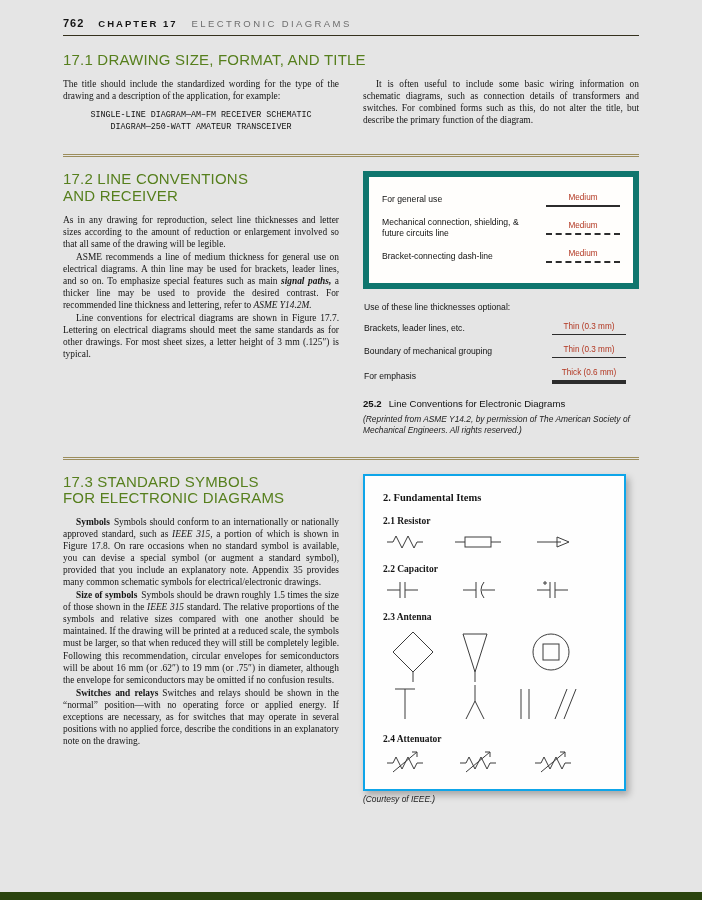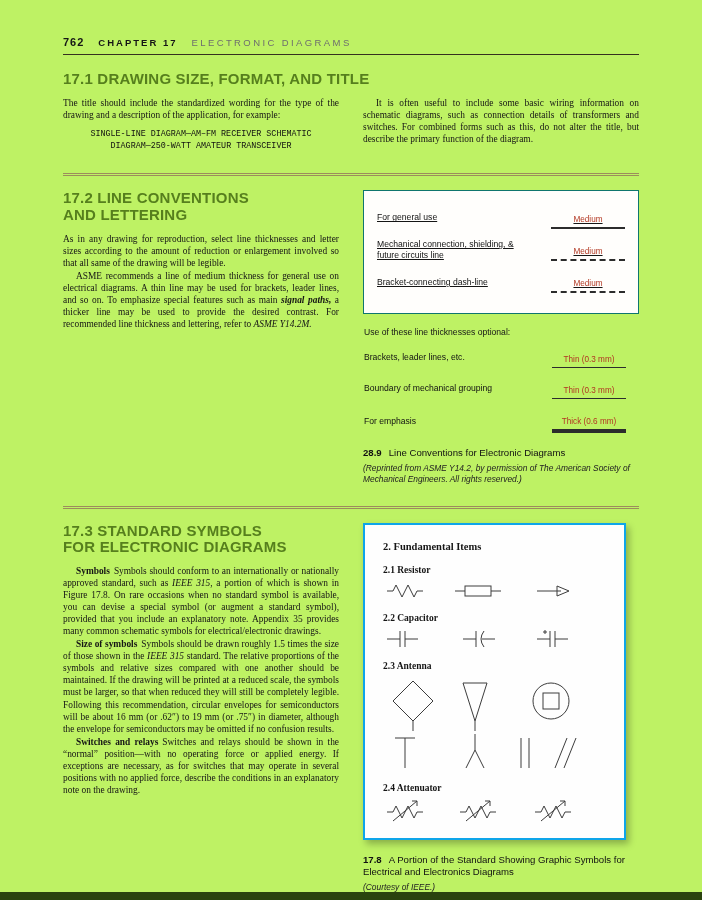--- a/index.html
+++ b/index.html
@@ -1,43 +1,43 @@
 <!DOCTYPE html>
 <html><head>
 <meta charset="utf-8">
 <style>
   * { margin:0; padding:0; box-sizing:border-box; }
   html,body { background:#ffffff; }
   .page {
     position:relative;
     width:702px; height:900px;
     margin:0 auto;
-    background:#bef264;
+    background:#e5e5e5;
     font-family:"Liberation Serif", serif;
     color:#151515;
-    padding:36px 63px 0 63px;
+    padding:17px 63px 0 63px;
     overflow:hidden;
   }
 
   
   .pagehead {
     display:flex; align-items:baseline; gap:14px;
     border-bottom:1px solid #35311e;
     padding-bottom:6px;
     font-family:"Liberation Sans", sans-serif;
   }
   .folio { font-size:11px; font-weight:bold; letter-spacing:1px; }
   .chap  { font-size:9.5px; font-weight:bold; letter-spacing:2px; }
   .chaptitle { font-size:9.5px; letter-spacing:2.4px; color:#6e6e6e; }
 
   
   .sec-head {
     font-family:"Liberation Sans", sans-serif;
     color:#567f1d;
-    font-size:15px; font-weight:bold;
+    font-size:15px; font-weight:normal;
     letter-spacing:.2px; line-height:1.12;
     margin:16px 0 9px 0;
   }
   .sec-head .hl { display:block; }
 
   
   .cols { display:flex; gap:24px; align-items:flex-start; }
   .col  { flex:1 1 0; min-width:0; }
   .body-p {
     font-size:9.4px; line-height:1.28;
@@ -60,32 +60,31 @@
   
   .rule {
     margin:20px 0 14px 0;
     height:3px;
     border-top:1px solid #9c8d5c;
     border-bottom:1px solid #9c8d5c;
   }
 
   
   .fig-box {
-    border:1px solid #0f766e;
+    border:6px solid #0f766e;
     padding:6px 13px 10px 13px;
     background:#fffefc;
-    text-decoration:underline;
   }
   .lc-row {
     display:flex; justify-content:space-between; align-items:center;
     margin:10px 0;
     font-family:"Liberation Sans", sans-serif;
   }
   .lc-label { font-size:8.6px; color:#111; width:158px; line-height:1.3; }
-  .lc-sample { width:74px; text-align:center;margin-top:8px; }
+  .lc-sample { width:74px; text-align:center; }
   .lc-weight {
     color:#b23722; font-size:8.2px; margin-bottom:3px;
     font-family:"Liberation Sans", sans-serif;
   }
   .lc-line { height:0; width:100%; }
   .medium-solid  { border-top:2px solid #2c2c2c; }
   .medium-dashed { border-top:2px dashed #2c2c2c; }
   .thin-solid    { border-top:1px solid #2c2c2c; }
   .thick-solid   { border-top:4px solid #2c2c2c; }
   .lc-note {
@@ -150,24 +149,25 @@
       <p class="body-p indent">It is often useful to include some basic wiring information on schematic diagrams, such as connection details of transformers and switches. For combined forms such as this, do not alter the title, but describe the primary function of the diagram.</p>
     </div>
   </div>
 
   <div class="rule"></div>
 
   <div class="cols">
     <div class="col">
       <h1 class="sec-head" style="margin-top:0;">
         <span class="hl">17.2 LINE CONVENTIONS</span>
-        <span class="hl">AND LETTERING</span>
+        <span class="hl">AND RECEIVER</span>
       </h1>
       <p class="body-p">As in any drawing for reproduction, select line thicknesses and letter sizes according to the amount of reduction or enlargement involved so that all same of the drawing will be legible.</p>
       <p class="body-p indent"><span>ASME recommends a line of medium thickness for general use on electrical diagrams. A thin line may be used for brackets, leader lines, and so on. To emphasize special features such as main </span><span class="bi">signal paths,</span><span> a thicker line may be used to provide the desired contrast. For recommended line thickness and lettering, refer to </span><span class="it">ASME Y14.2M.</span></p>
+      <p class="body-p indent">Line conventions for electrical diagrams are shown in Figure 17.7. Lettering on electrical diagrams should meet the same standards as for other drawings. For most sheet sizes, a letter height of 3 mm (.125″) is typical.</p>
     </div>
 
     <div class="col">
       <div class="fig-box">
         <div class="lc-row">
           <div class="lc-label">For general use</div>
           <div class="lc-sample">
             <div class="lc-weight">Medium</div>
             <div class="lc-line medium-solid"></div>
           </div>
@@ -207,21 +207,21 @@
         </div>
         <div class="lc-row">
           <div class="lc-label">For emphasis</div>
           <div class="lc-sample">
             <div class="lc-weight">Thick (0.6 mm)</div>
             <div class="lc-line thick-solid"></div>
           </div>
         </div>
       </div>
 
-      <div class="fig-caption"><span class="cap-num">28.9</span><span>Line Conventions for Electronic Diagrams</span></div>
+      <div class="fig-caption"><span class="cap-num">25.2</span><span>Line Conventions for Electronic Diagrams</span></div>
       <div class="fig-credit">(Reprinted from ASME Y14.2, by permission of The American Society of Mechanical Engineers. All rights reserved.)</div>
     </div>
   </div>
 
   <div class="rule"></div>
 
   <div class="cols">
     <div class="col">
       <h1 class="sec-head" style="margin-top:0;">
         <span class="hl">17.3 STANDARD SYMBOLS</span>
@@ -308,19 +308,18 @@
               <line x1="81" y1="23" x2="105" y2="3"></line>
                 <polyline points="100,3 105,3 105,8"></polyline>
               <polyline points="150,14 156,14 159,8 165,20 171,8 177,20 180,14 186,14"></polyline>
               <line x1="156" y1="23" x2="180" y2="3"></line>
                 <polyline points="175,3 180,3 180,8"></polyline>
             </g>
           </svg>
         </div>
       </div>
 
-      <div class="fig-caption"><span class="cap-num">17.8</span><span>A Portion of the Standard Showing Graphic Symbols for Electrical and Electronics Diagrams</span></div>
       <div class="fig-credit">(Courtesy of IEEE.)</div>
     </div>
   </div>
 
   <div class="footbar"></div>
 </div>
 
 </body></html>

